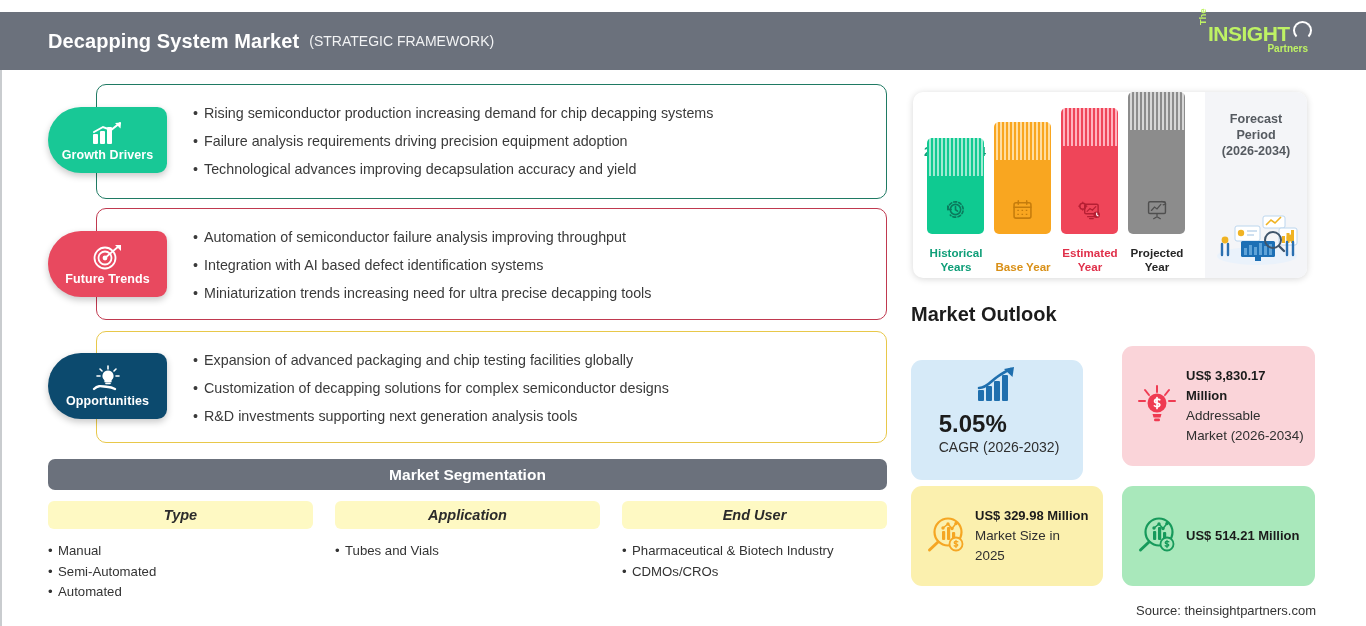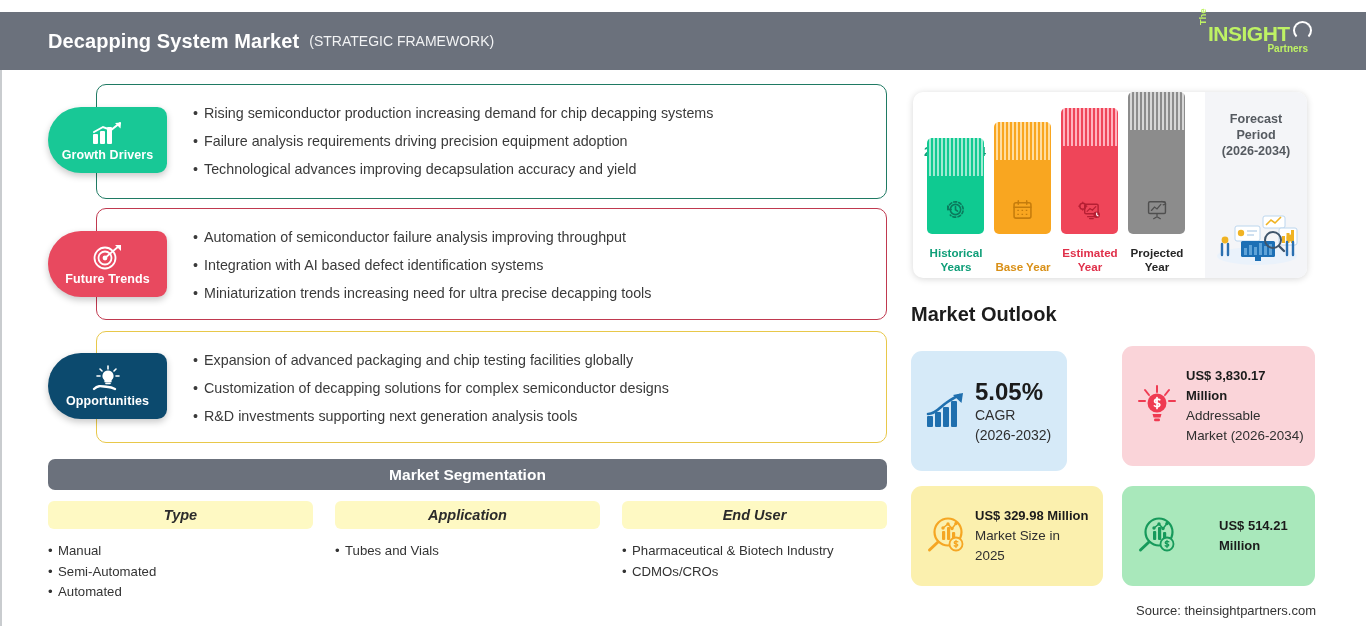--- a/index.html
+++ b/index.html
@@ -138,24 +138,24 @@
 
   
   .mo-title {
     position: absolute; left: 911px; top: 291px;
     font-size: 20px; font-weight: bold; color: #1c1c1c;
   }
   .mo-card {
     position: absolute; border-radius: 11px; display: flex; align-items: center;
     padding: 0 10px;
   }
-  .mo-card.m1 { left: 911px;  top: 339px; width: 156px; height: 120px; background: #d6eaf8; }
+  .mo-card.m1 { left: 911px;  top: 348px; width: 172px; height: 120px; background: #d6eaf8; flex-direction: column; }
   .mo-card.m2 { left: 1122px; top: 334px; width: 193px; height: 120px; background: #fad4d9; }
   .mo-card.m3 { left: 911px;  top: 474px; width: 192px; height: 100px; background: #fbf0ae; }
-  .mo-card.m4 { left: 1122px; top: 474px; width: 193px; height: 100px; background: #a9e8bb; gap: 33px; }
+  .mo-card.m4 { left: 1122px; top: 474px; width: 193px; height: 100px; background: #a9e8bb; }
   .mo-ico { width: 50px; flex: 0 0 50px; display:flex; justify-content:center; align-items:center; }
   .mo-txt { padding-left: 4px; }
   .mo-big { font-size: 24px; font-weight: bold; color: #1b1b1b; line-height: 27px; }
   .mo-big.sm { font-size: 13px; line-height: 20px; }
   .mo-sub { font-size: 14px; color: #2f2f2f; line-height: 20px; }
   .mo-sub.sm { font-size: 13.4px; line-height: 20px; }
 
   .source {
     position: absolute; right: 50px; top: 591px;
     font-size: 13px; color: #333;

